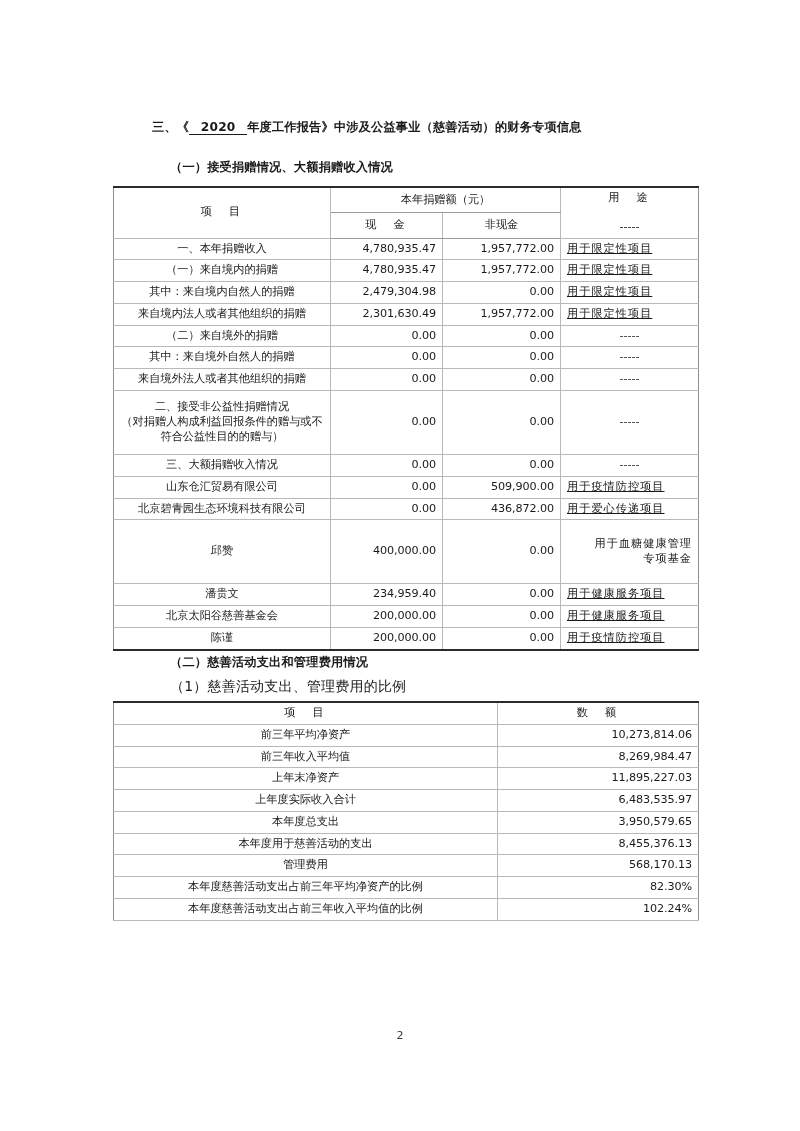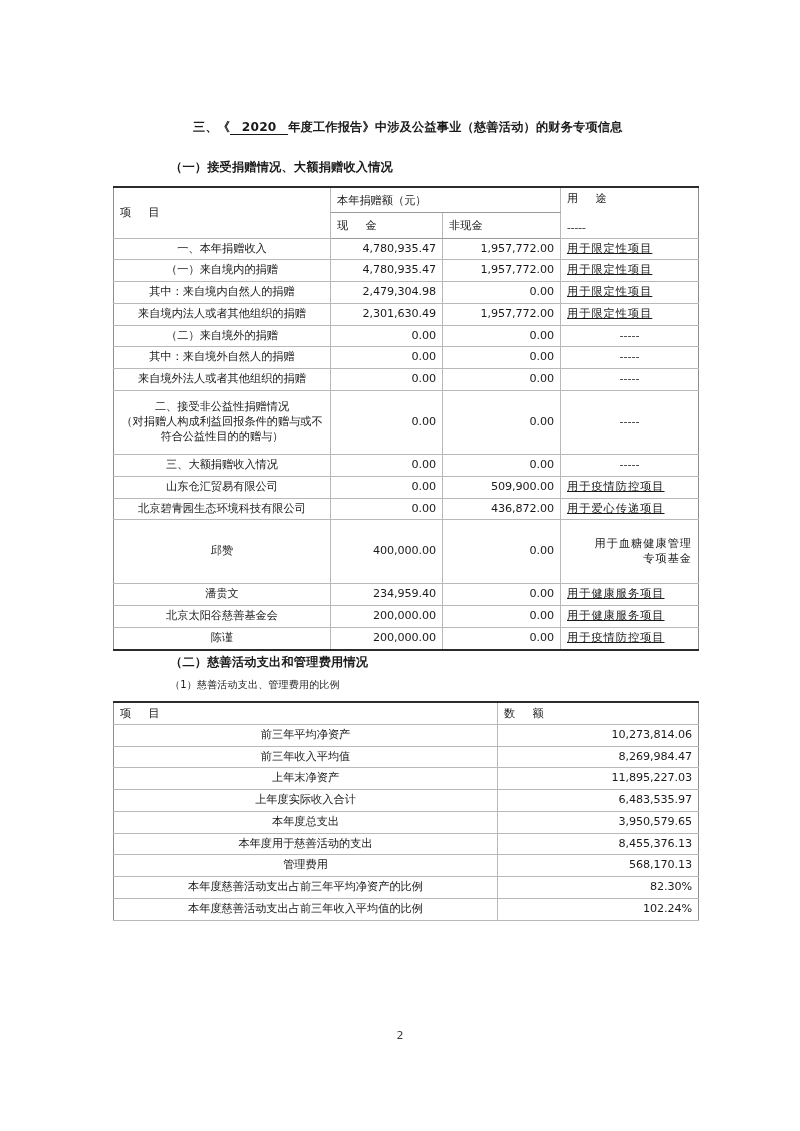--- a/index.html
+++ b/index.html
@@ -26,21 +26,20 @@
 
   
   .doc-title {
     position: absolute;
     left: 152px;
     top: 119px;
     font-size: 12.2px;
     font-weight: bold;
     letter-spacing: 0.2px;
     white-space: nowrap;
-    margin-left: 41px;
   }
   .year-blank {
     display: inline-block;
     border-bottom: 1.1px solid #1a1a1a;
     padding: 0 3px 0 3px;
     min-width: 52px;
     text-align: center;
     font-weight: bold;
   }
   .sec-heading {
@@ -49,21 +48,21 @@
     font-weight: bold;
     letter-spacing: 0.2px;
     white-space: nowrap;
   }
   .sec-1 { left: 170px; top: 159px; }
   .sec-2 { left: 170px; top: 654px; }
   .sub-heading {
     position: absolute;
     left: 170px;
     top: 678px;
-    font-size: 10px;
+    font-size: 14px;
     letter-spacing: 0.2px;
     white-space: nowrap;
   }
 
   
   .tbl {
     position: absolute;
     border-collapse: collapse;
     table-layout: fixed;
     font-size: 11.2px;
@@ -77,21 +76,21 @@
     box-sizing: border-box;
   }
   .tbl .edge-top    { border-top: 2.2px solid #2b2b2b; }
   .tbl .edge-bottom { border-bottom: 2.2px solid #2b2b2b; }
   .tbl .hdr-under { border-bottom: 1.1px solid #9a9a9a; }
 
   
   .tbl .sideL { border-left: 0.9px solid #8e8e8e; }
   .tbl .sideR { border-right: 0.9px solid #8e8e8e; }
 
-  .c { text-align: left; font-family: Liberation Serif, serif; }
+  .c { text-align: center; }
   .l { text-align: center; }
   .num { text-align: right; font-family: "DejaVu Sans", "Liberation Sans", sans-serif; letter-spacing: -0.1px; }
   .indent1 { padding-left: 14px; }
   .indent2 { padding-left: 44px; }
   .spaced { letter-spacing: 3px; }
   .purpose { text-align: left; letter-spacing: 1px; text-decoration: underline; }
   .purpose-r { text-align: right; letter-spacing: 1px; }
   .dashes { text-align: center; letter-spacing: 0px; color: #333; }
 
   

